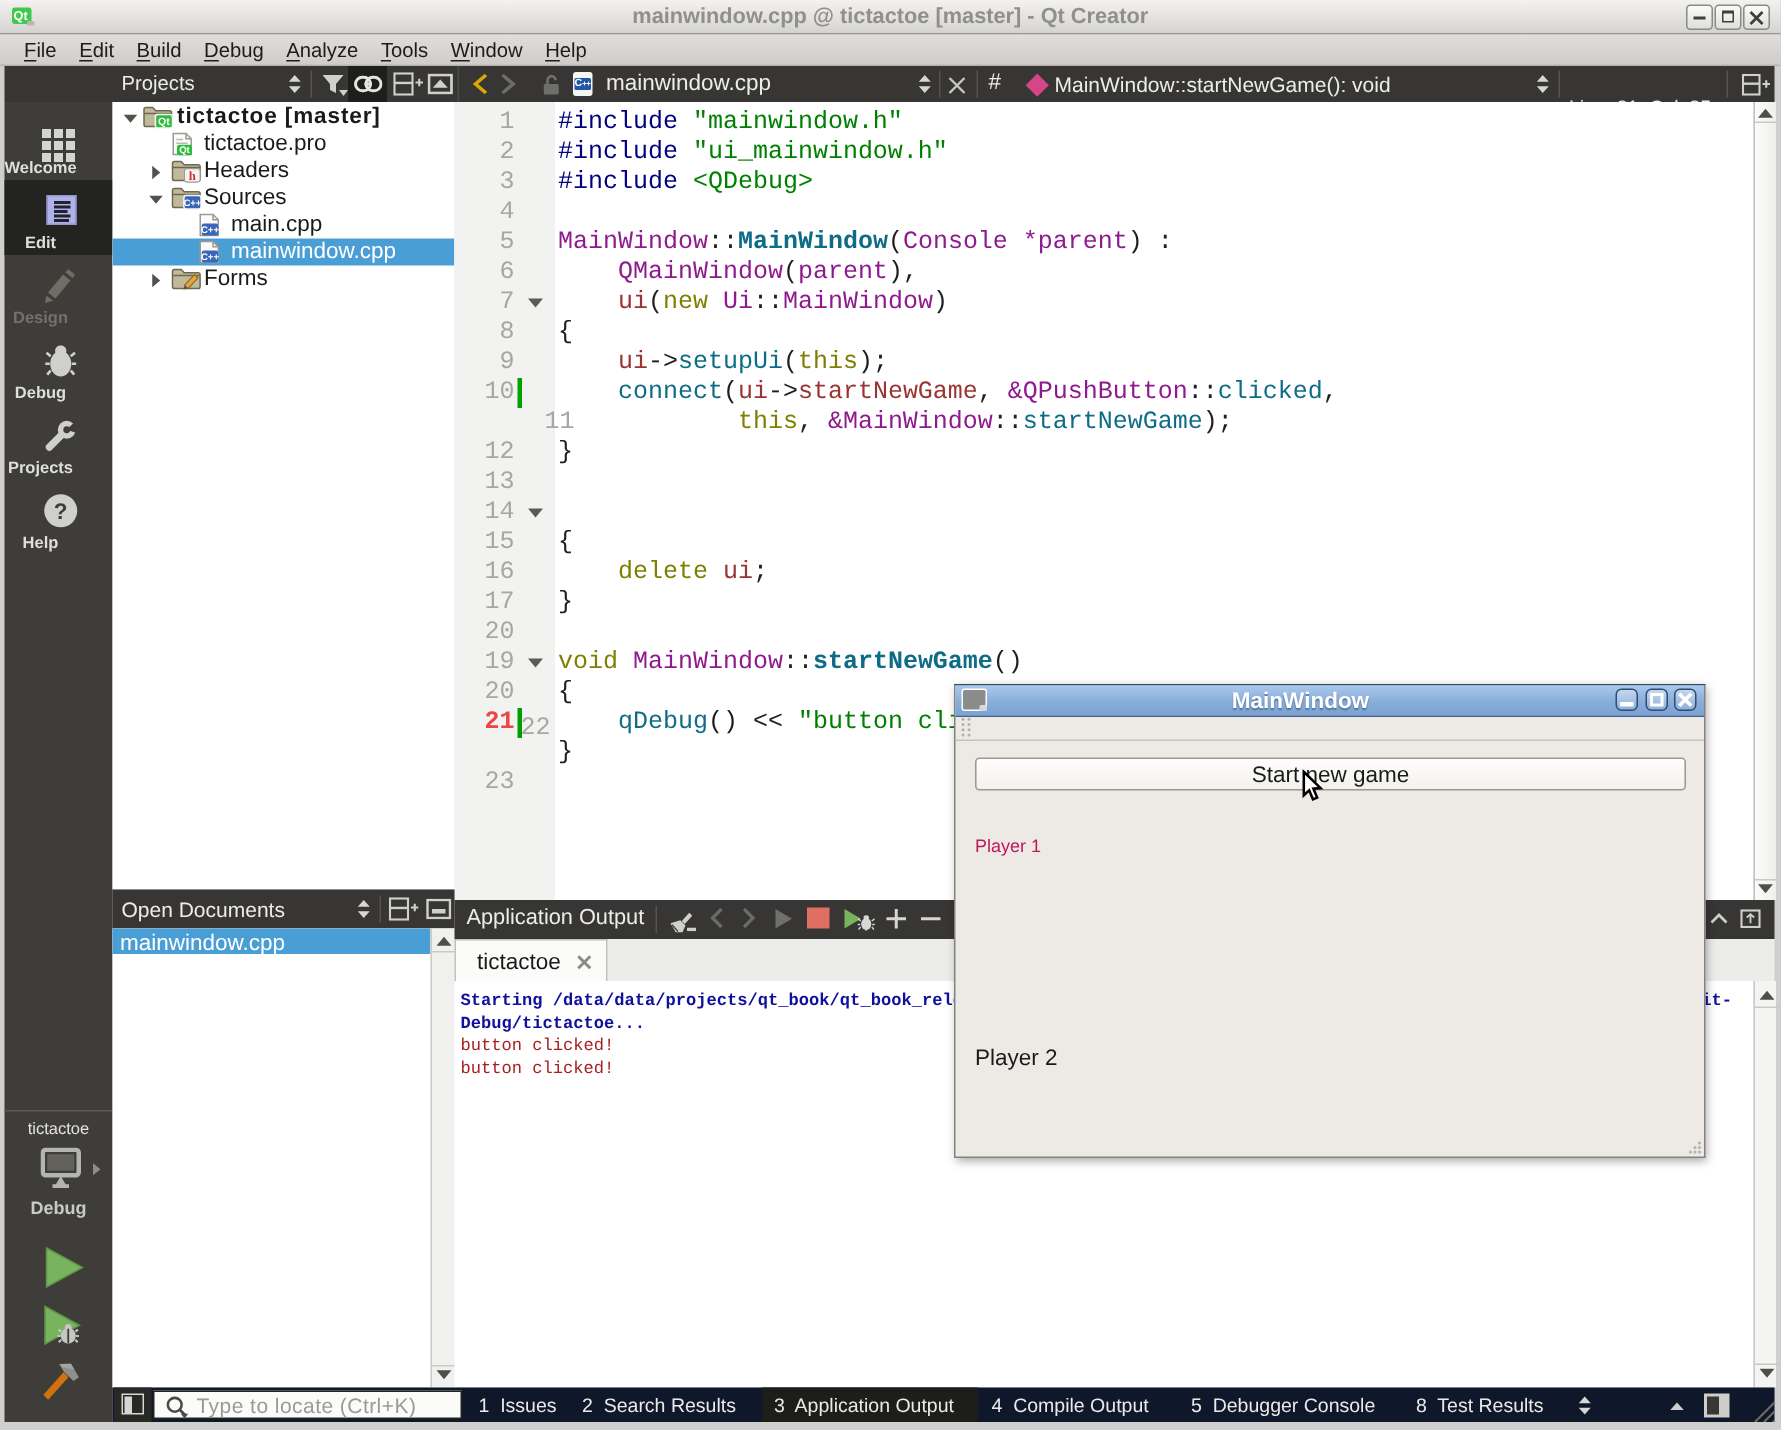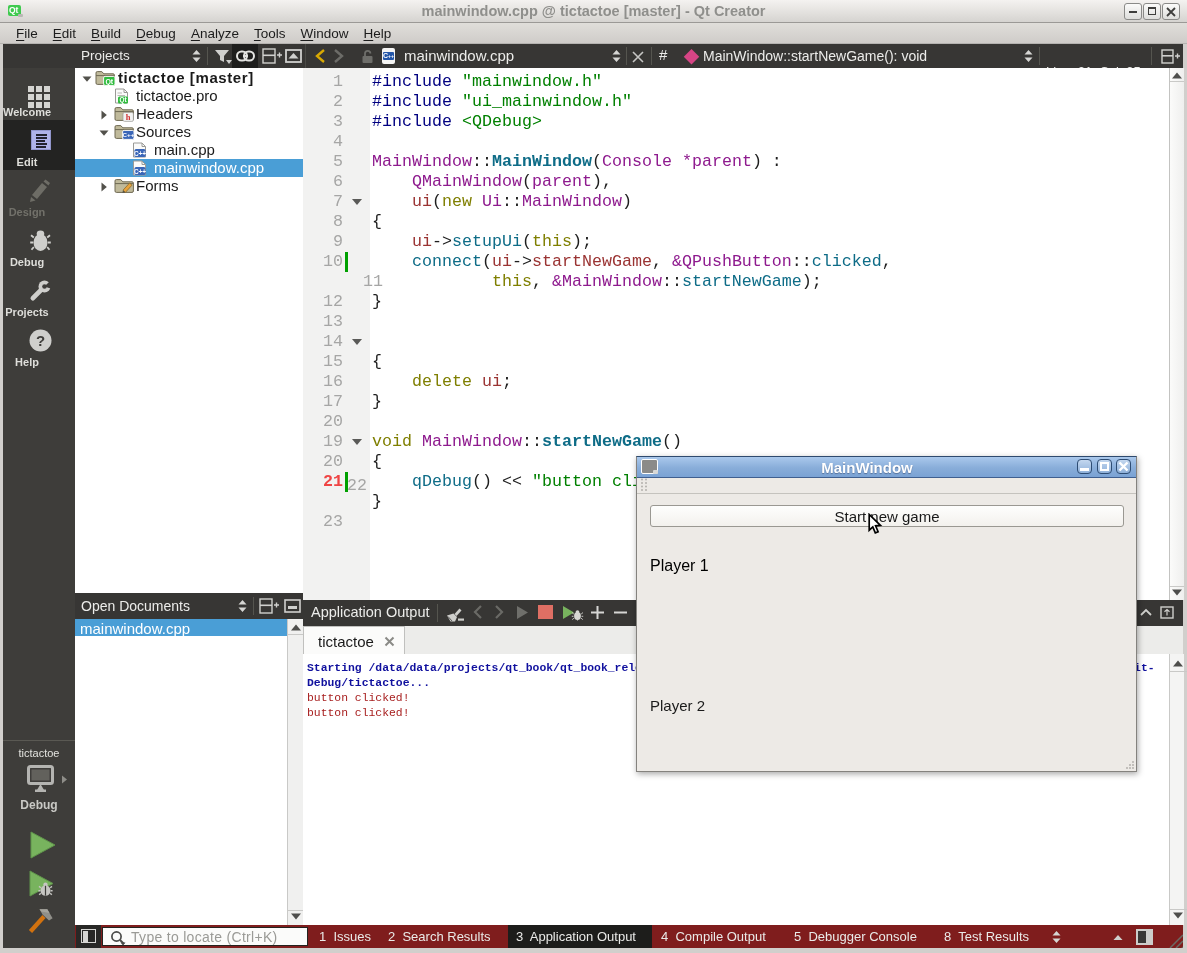--- a/index.html
+++ b/index.html
@@ -49,21 +49,21 @@
 
 #ophead{left:303px;top:600px;width:880px;height:26px;background:#373634;}
 #optabs{left:303px;top:626px;width:880px;height:28px;background:#ececea;border-bottom:1px solid #c0c0be;}
 #optab{position:absolute;left:0px;top:0px;width:102px;height:28px;background:#fbfbfa;
   border:1px solid #c0c0be;border-bottom:none;box-sizing:border-box;z-index:3;}
 #oparea{left:303px;top:654px;width:866px;height:271px;background:#fff;overflow:hidden;}
 .oline{position:absolute;left:4px;font-family:"Liberation Mono",monospace;font-size:11.4px;
   font-weight:bold;white-space:pre;line-height:15px;}
 #opsb{left:1169px;top:654px;width:14px;height:271px;background:#f4f4f3;border-left:1px solid #c9c9c7;}
 
-#statusbar{left:75px;top:925px;width:1108px;height:23px;background:#7f1d1d;}
+#statusbar{left:75px;top:925px;width:1108px;height:23px;background:#0f172a;}
 .stitem{font-size:13px;color:#eaeae8;top:4px;}
 #frame-bottom{left:0;top:948px;width:1187px;height:5px;background:#d1cfcc;}
 
 #dlg{left:636px;top:456px;width:501px;height:316px;background:#edeae6;
   border:1px solid #84827e;border-top-color:#2e4a6e;box-shadow:1px 2px 6px rgba(0,0,0,0.35);box-sizing:border-box;}
 #dlgtitle{position:absolute;left:0;top:0;width:499px;height:20px;
   background:linear-gradient(#aac8ec,#88add9 55%,#7aa2d4);border-bottom:1px solid #3f5f8f;}
 #dlgtitle .t{position:absolute;left:0;width:460px;text-align:center;top:2px;font-size:15px;font-weight:bold;color:#ffffff;text-shadow:0 1px 1px #55719a;}
 .dbtn{position:absolute;top:2px;width:15px;height:15px;border:1px solid #2e4d74;border-radius:4px;
   background:linear-gradient(#c3d7ef,#8fb1da);box-sizing:border-box;}
@@ -560,21 +560,21 @@
           <circle cx="2" cy="5" r="1"></circle>
           <circle cx="6" cy="5" r="1"></circle>
           <circle cx="2" cy="8.5" r="1"></circle>
           <circle cx="6" cy="8.5" r="1"></circle>
           <circle cx="2" cy="12" r="1"></circle>
           <circle cx="6" cy="12" r="1"></circle>
         </g>
       </svg>
   </div>
   <div class="btn" style="left:13px;top:48px;width:474px;height:22px;line-height:21px;">Start new game</div>
-  <div style="position:absolute;left:13px;top:100px;font-size:16px;color:#000000;">Player 1</div>
+  <div style="position:absolute;left:13px;top:100px;font-size:12px;color:#be185d;">Player 1</div>
   <div style="position:absolute;left:13px;top:240px;font-size:15px;color:#1a1a1a;">Player 2</div>
   <svg style="position:absolute;left:488px;top:303px;" width="10" height="10">
     <g fill="#b3b1ac">
         <circle cx="8" cy="2" r="1"></circle>
         <circle cx="5" cy="5" r="1"></circle>
         <circle cx="8" cy="5" r="1"></circle>
         <circle cx="2" cy="8" r="1"></circle>
         <circle cx="5" cy="8" r="1"></circle>
         <circle cx="8" cy="8" r="1"></circle>
       </g>

